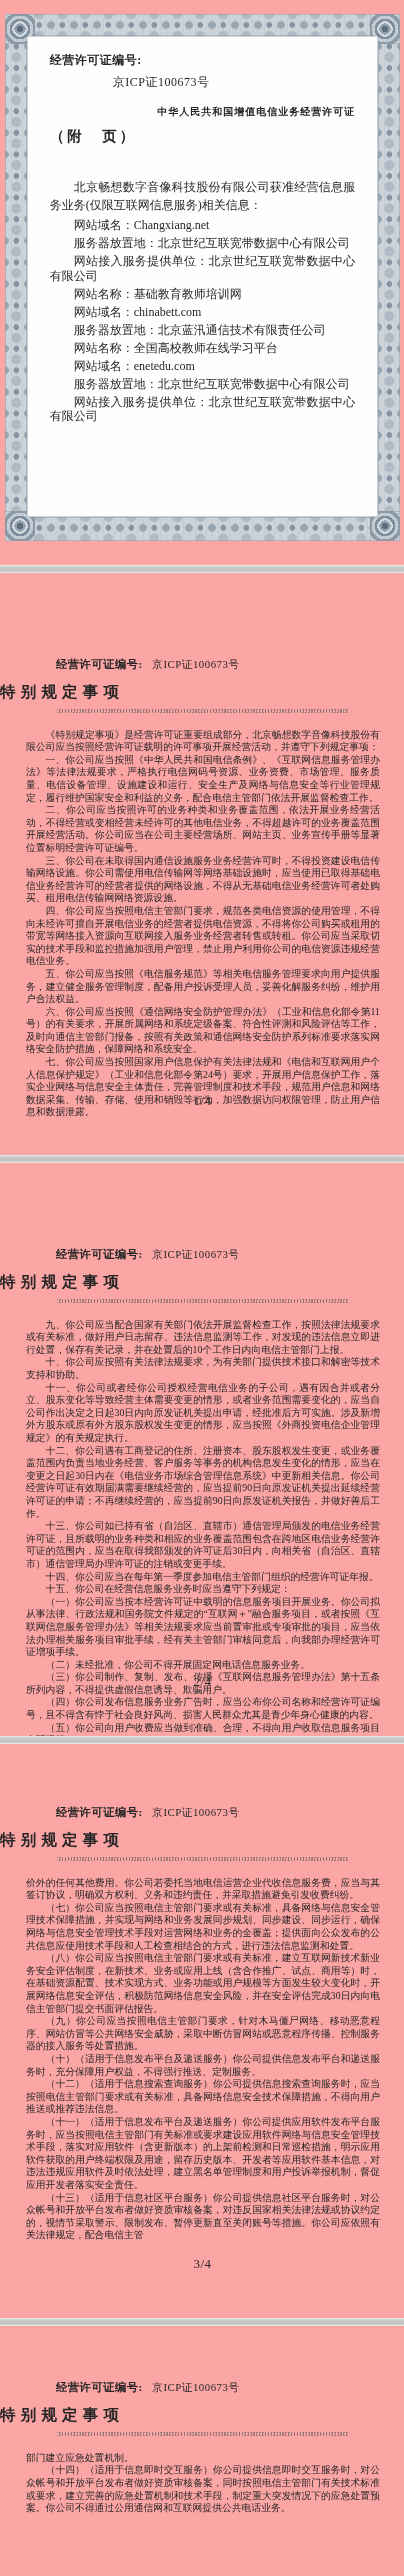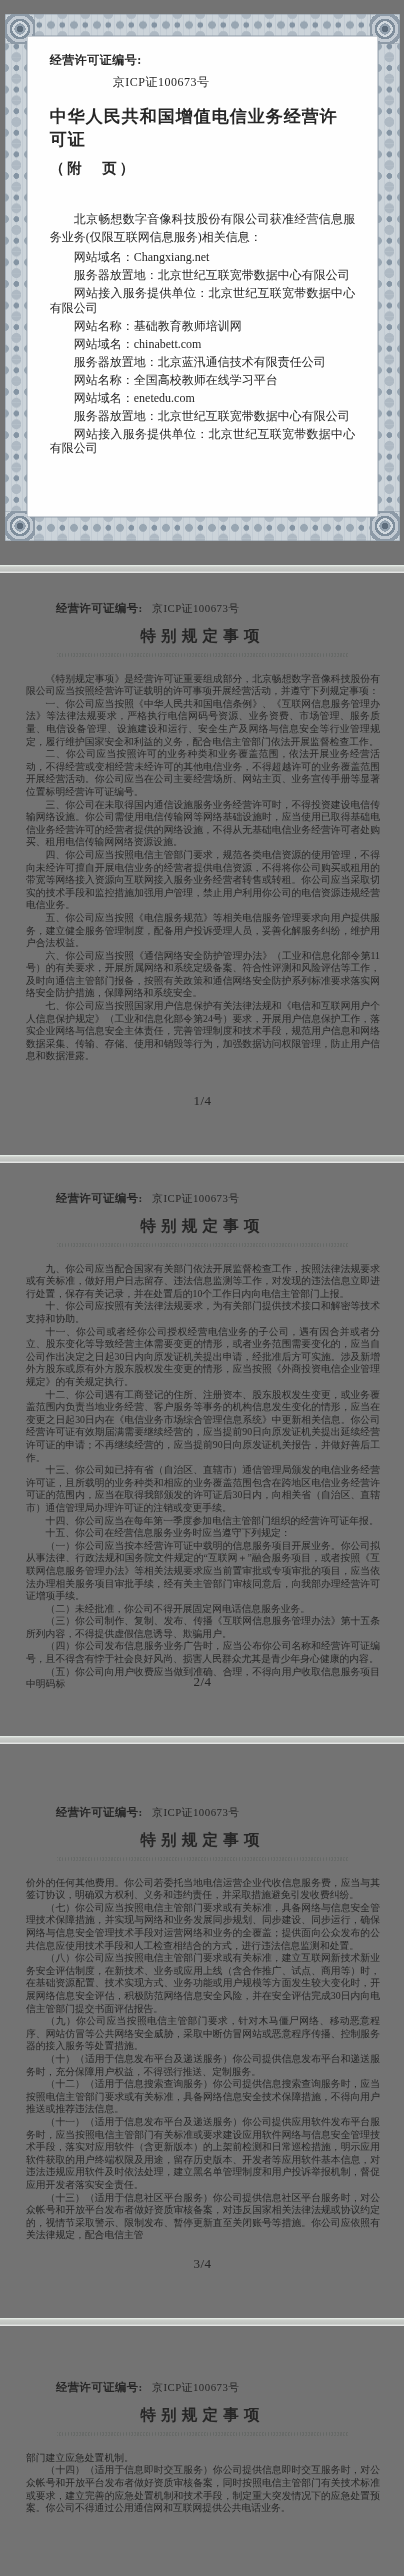--- a/index.html
+++ b/index.html
@@ -1,20 +1,20 @@
 <!DOCTYPE html>
 <html style="font-size:8.2px"><head>
 <meta charset="utf-8">
 <style>
   html,body{margin:0;padding:0;background:#ffffff;}
   body{width:405px;font-family:"Liberation Serif","DejaVu Serif",serif;color:#262626;}
   .doc{width:405px;height:2873px;display:flex;flex-direction:column;background:#fff;}
 
   
-  .page{position:relative;background:#737373;overflow:hidden;}
+  .page{position:relative;background:#fca5a5;overflow:hidden;}
   .p1{height:565px;}
   .p2{height:582px;}
   .p3{height:573px;}
   .p4{height:574px;}
   .p5{height:547px;}
   .divider{height:8.2px;background:linear-gradient(180deg,#eaf2ec 0px,#c9ccc8 2.1px,#bfc2bf 5.7px,#dddedd 7.2px,#f2f2f2 8.2px);}
 
   
   .cert-frame{position:absolute;top:14.4px;left:5.2px;right:5.2px;bottom:24px;}
   .fe{position:absolute;background-color:#ccd4da;
@@ -33,33 +33,33 @@
   .fe-r{top:0;bottom:0;right:0;width:21.6px;}
   .fc{position:absolute;width:30px;height:30px;
       background:radial-gradient(circle at 50% 50%,#5e6d7c 0 3.1px,#93a1ae 3.1px 5.7px,#d2d9df 5.7px 7.7px,#7e8d9b 7.7px 10.3px,#c3cbd3 10.3px 13.4px,#8d9aa7 13.4px 17px,#ccd4da 17px 100%);
       box-shadow:inset 0 0 0 0.5px #8d99a5;}
   .fc-tl{top:0;left:0;}.fc-tr{top:0;right:0;}.fc-bl{bottom:0;left:0;}.fc-br{bottom:0;right:0;}
   .cert-inner{position:absolute;top:21.6px;left:21.6px;right:21.6px;bottom:24px;background:#fefefe;
       box-shadow:inset 0 0 0 0.5px #97a2ad;}
   .cert-content{position:absolute;inset:0;padding:16.5px 23px 0 23px;}
   .cert-license-label{font-size:12px;font-weight:bold;letter-spacing:0.5px;}
   .cert-license-no{font-size:12px;margin:4.1px 0 0 63px;letter-spacing:0.5px;}
-  .cert-title{font-size:17px;font-weight:bold;text-align:left;margin:14.4px 0 0 0;letter-spacing:1px;}
+  .cert-title{font-size:10px;font-weight:bold;text-align:right;margin:14.4px 0 0 0;letter-spacing:1px;}
   .cert-subtitle{font-size:14.4px;font-weight:bold;text-align:left;margin-top:8.2px;letter-spacing:3.1px;}
   .cert-intro{font-size:12px;line-height:17.5px;text-indent:2em;text-align:justify;margin:33px 0 0 0;}
   .cert-entries{margin-top:4.1px;}
   .cert-entries p{font-size:12px;line-height:14.4px;text-indent:2em;text-align:justify;margin:3.6px 0 0 0;}
 
   
-  .tp-header{padding:28px 0 0 56px;white-space:nowrap;}
+  .tp-header{padding:84px 0 0 56px;white-space:nowrap;}
   .p4 .tp-header{padding-top:61px;}
   .p5 .tp-header{padding-top:54px;}
   .tp-label{font-size:11.3px;font-weight:bold;letter-spacing:0.5px;}
   .tp-number{font-size:10.8px;margin-left:7.2px;letter-spacing:0.5px;}
-  .tp-title{text-align:center;font-size:15.5px;font-weight:bold;letter-spacing:5.2px;margin-top:10.3px;}
+  .tp-title{font-size:15.5px;font-weight:bold;letter-spacing:5.2px;margin-top:10.3px;}
   .wavy{width:291px;height:4.6px;margin:5.2px auto 0 auto;opacity:.85;
       background:
         repeating-linear-gradient(105deg,rgba(95,100,97,.8) 0 0.8px,rgba(0,0,0,0) 0.8px 2.8px),
         repeating-linear-gradient(75deg,rgba(95,100,97,.6) 0 0.8px,rgba(0,0,0,0) 0.8px 2.8px);}
   .tp-body{margin:15.5px 25px 0 26px;font-size:9.8px;line-height:12.6px;text-align:justify;}
   .tp-body p{margin:0;text-indent:2em;}
   .tp-body.continues p:first-of-type{text-indent:0;}
   .page-no{position:absolute;bottom:46px;left:0;width:100%;text-align:center;font-size:13px;letter-spacing:0.5px;}
 </style>
 </head>

